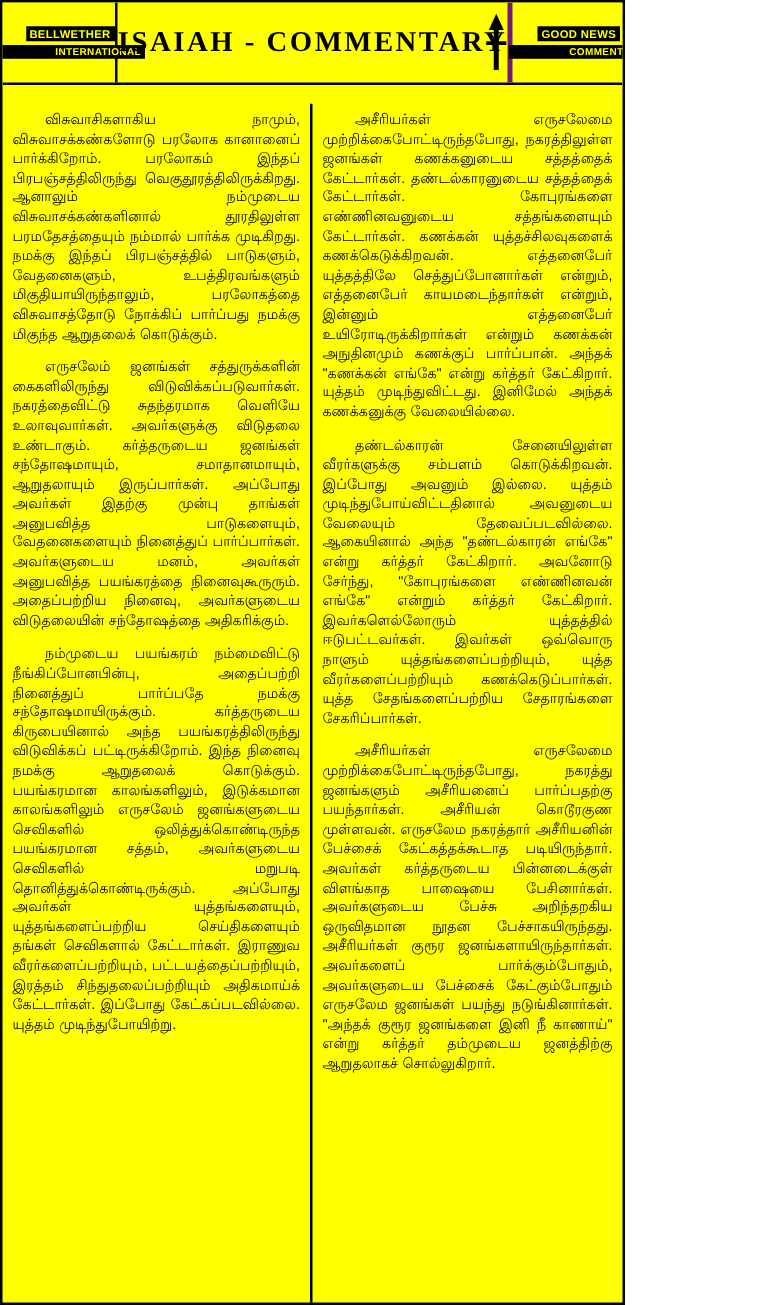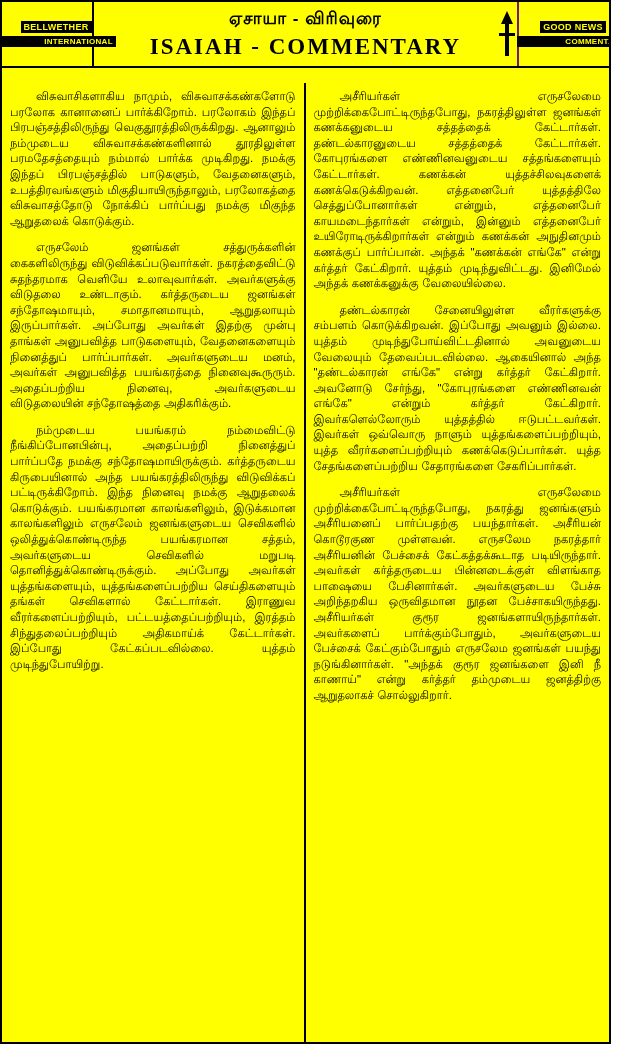--- a/index.html
+++ b/index.html
@@ -7,21 +7,21 @@
     padding: 0;
     background: #ffffff;
   }
   body {
     width: 619px;
     height: 1044px;
     font-family: "Liberation Serif", serif;
   }
   .page {
     position: relative;
-    width: 611px;
+    width: 500px;
     height: 1044px;
     box-sizing: border-box;
     background: #ffff00;
     border: 2px solid #000000;
     overflow: hidden;
   }
   
   .header {
     display: flex;
     align-items: stretch;
@@ -120,21 +120,21 @@
   }
   .title-en {
     font-family: "Liberation Serif", serif;
     font-size: 23px;
     font-weight: bold;
     color: #000000;
     letter-spacing: 2px;
   }
   .logo-box.right {
     border-right: none;
-    border-left: 2px solid #701a75;
+    border-left: 4px solid #701a75;
   }
   
   .columns {
     display: flex;
     height: calc(1044px - 70px);
     box-sizing: border-box;
     margin-top: 15px;
   }
   .col {
     width: 50%;
@@ -174,21 +174,20 @@
           <div class="bar"></div>
         </div>
         <div class="logo-words">
           <span>BELLWETHER</span>
           <span class="small">INTERNATIONAL</span>
         </div>
       </div>
     </div>
 
     <div class="header-title">
-      <div class="title-ta">ஏசாயா  -  விரிவுரை</div>
       <div class="title-en">ISAIAH  -  COMMENTARY</div>
     </div>
 
     <div class="logo-box right">
       <div class="logo-inner">
         <div class="torch">
           <div class="flame"></div>
           <div class="stick"></div>
           <div class="bar"></div>
         </div>

